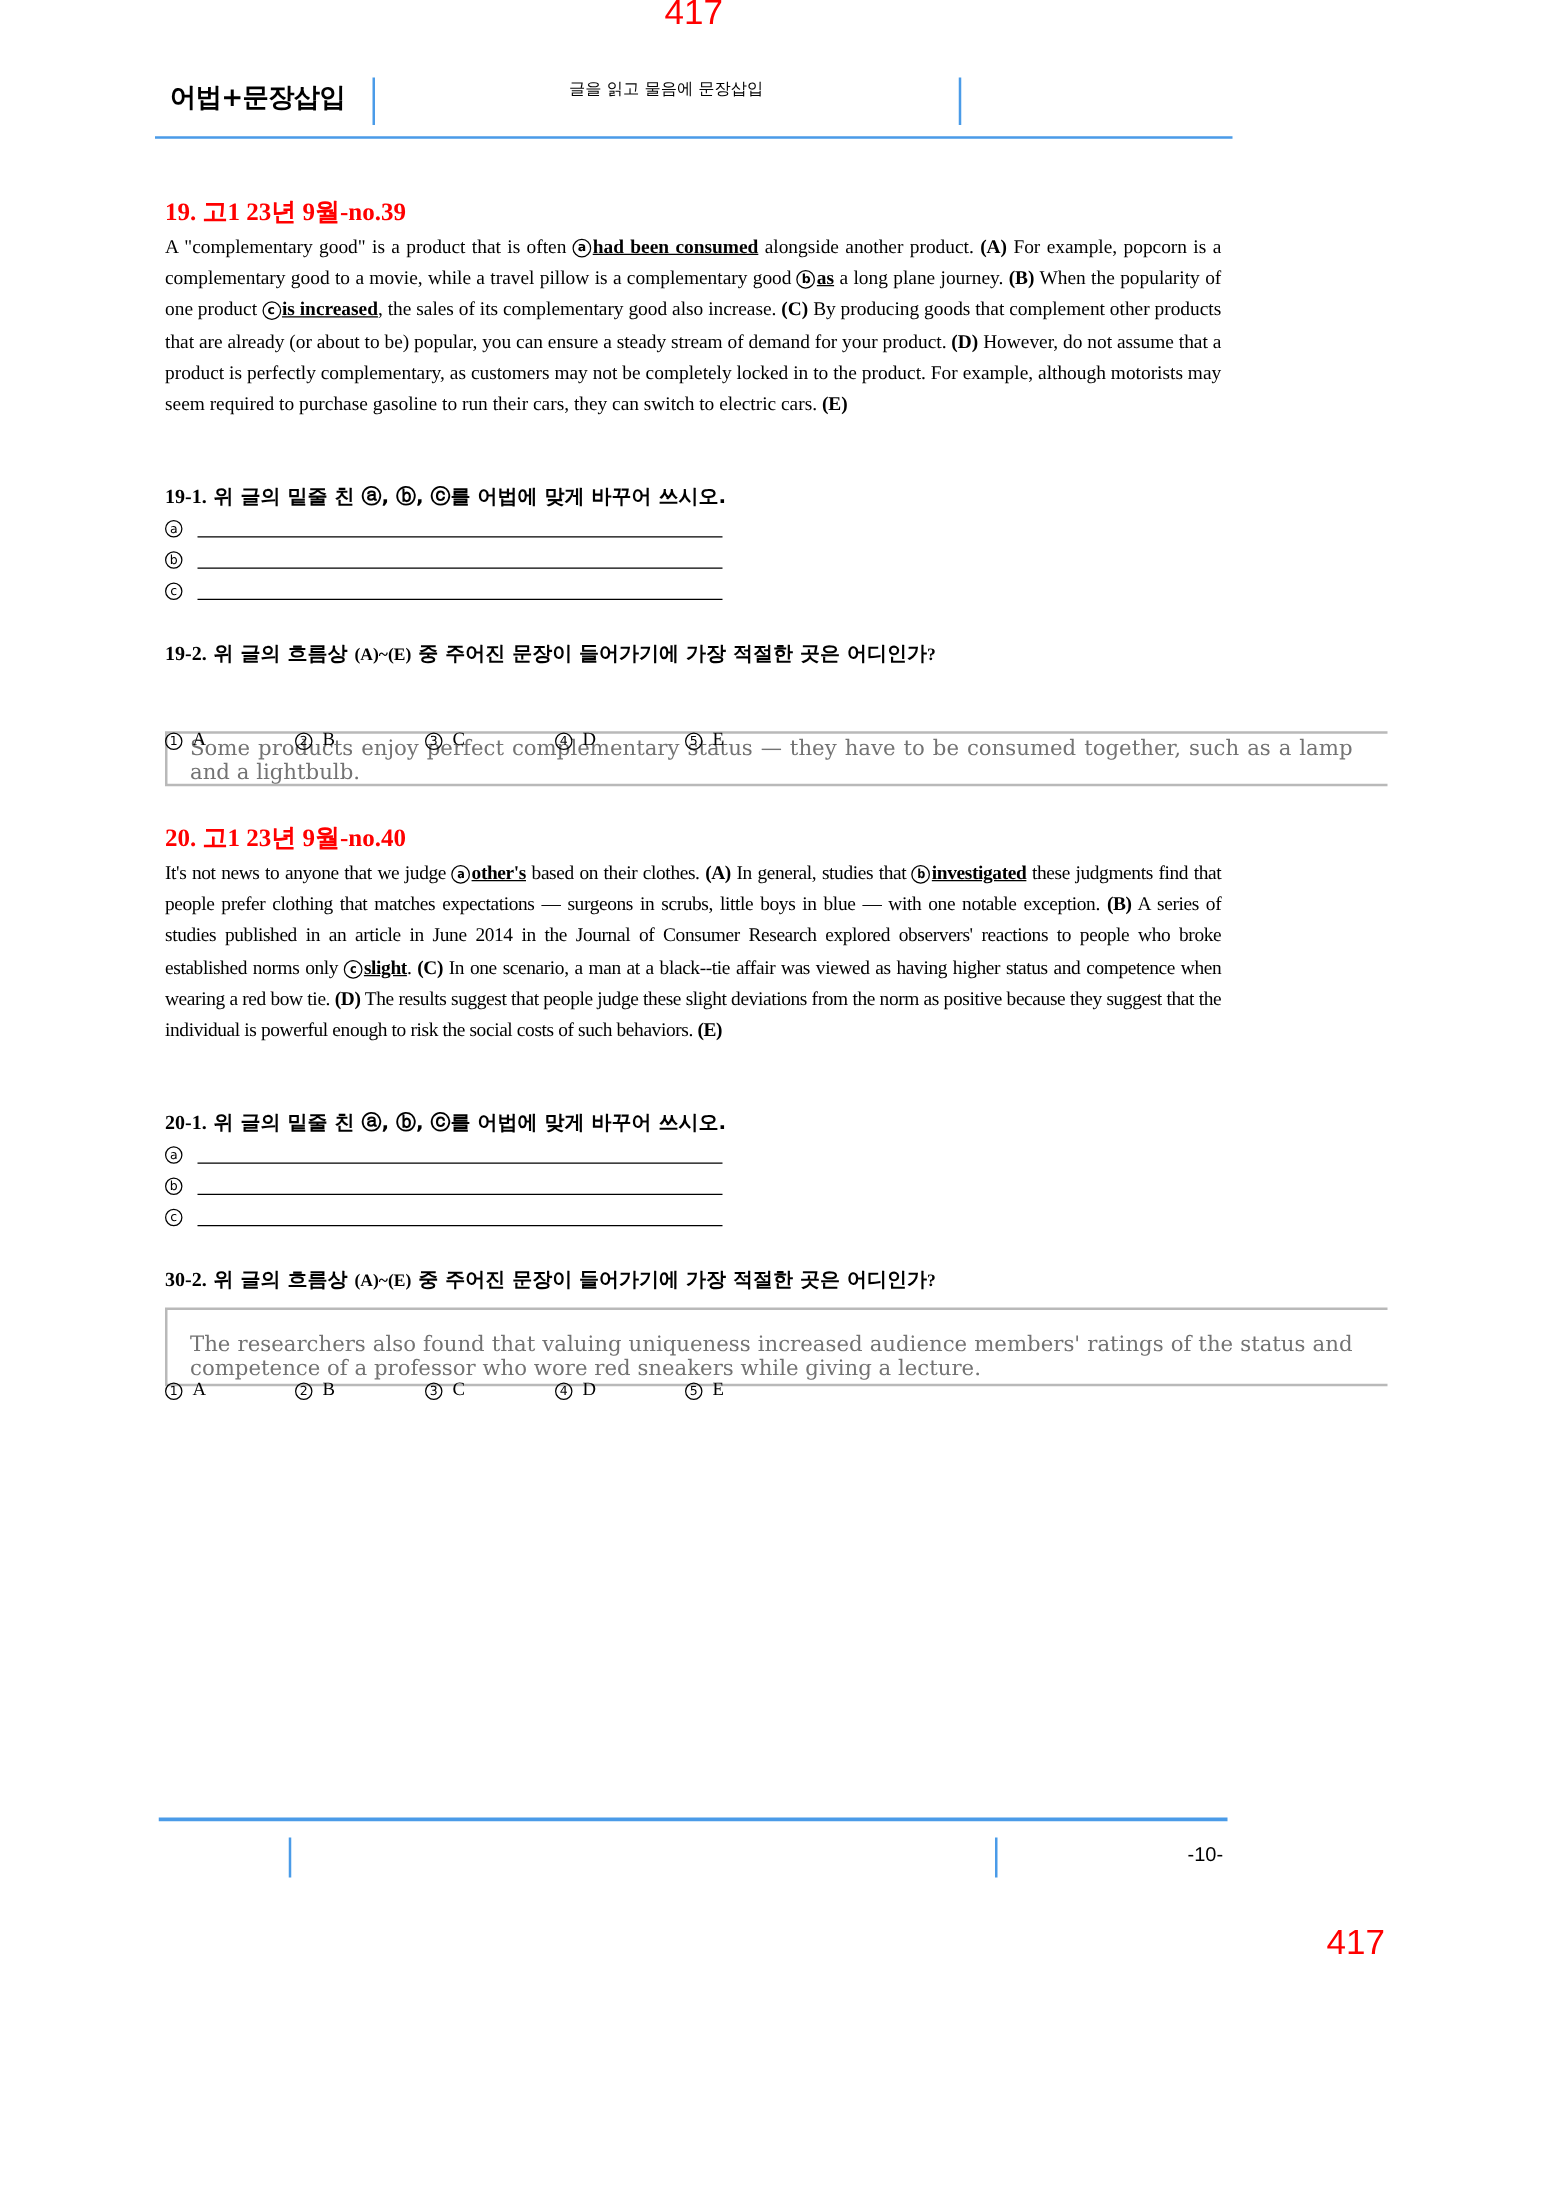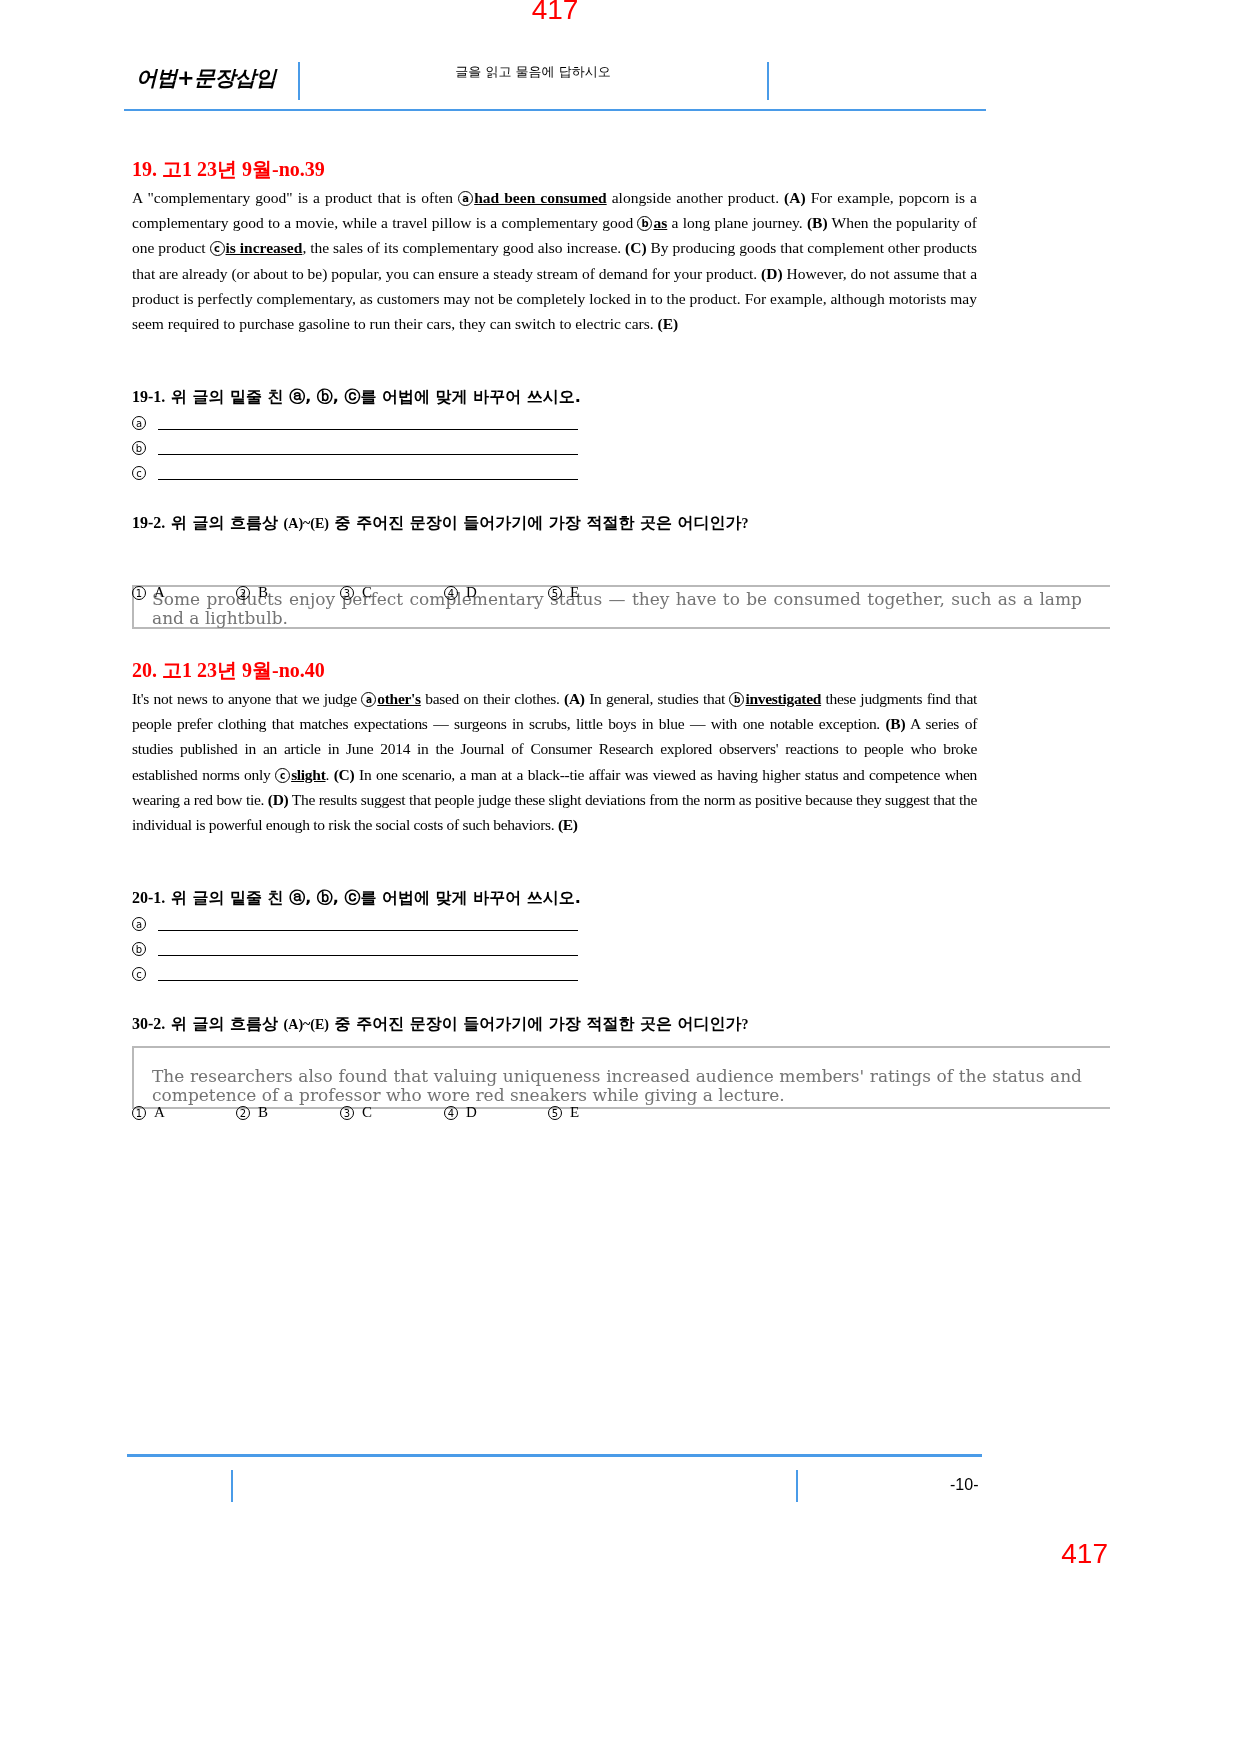--- a/index.html
+++ b/index.html
@@ -1,20 +1,20 @@
 <!DOCTYPE html>
 <html><head>
 <meta charset="utf-8">
 <style>
   html, body { margin:0; padding:0; background:#ffffff; }
   body { width:1110px; height:1568px; position:relative; overflow:hidden; font-family:"Liberation Serif", serif; color:#000; }
   .abs { position:absolute; }
   .page-num-top { left:0; width:1110px; top:-6px; text-align:center; color:#ff0000; font-family:"Liberation Sans", sans-serif; font-size:28px; }
   .page-num-bottom { right:2px; top:1538px; color:#ff0000; font-family:"Liberation Sans", sans-serif; font-size:28px; }
-  .hdr-title { left:136px; top:64px; font-family:"DejaVu Sans", sans-serif; font-weight:bold; font-size:21px; letter-spacing:-0.5px;font-style:italic; }
+  .hdr-title { left:136px; top:64px; font-family:"DejaVu Sans", sans-serif; font-weight:bold; font-size:21px; letter-spacing:-0.5px; }
   .vbar { width:2px; background:#4a9be8; }
   .hdr-sub { left:300px; width:466px; top:60px; text-align:center; font-family:"DejaVu Sans", sans-serif; font-size:13px; line-height:24px; }
   .hline { height:2px; background:#4a9be8; }
   .q-title { left:132px; font-weight:bold; color:#ff0000; font-size:20px; font-family:"Liberation Serif", serif; }
   .passage { left:132px; width:845px; font-size:15.5px; line-height:25.2px; text-align:justify; }
   .passage.condensed { font-stretch:condensed; }
   .mark { display:inline-block; width:15px; height:15px; border:1.5px solid #000; border-radius:50%; font-family:"DejaVu Sans", sans-serif; font-size:10px; font-weight:bold; line-height:14px; text-align:center; vertical-align:1px; box-sizing:border-box; margin-right:1px; }
   .ul { font-weight:bold; text-decoration:underline; }
   .b { font-weight:bold; }
   .subq { left:132px; font-size:16px; font-weight:bold; font-family:"DejaVu Sans", sans-serif; }
@@ -30,21 +30,21 @@
   .footer-num { left:950px; top:1476px; font-family:"Liberation Sans", sans-serif; font-size:16px; }
 </style>
 </head>
 <body>
 
 <div class="abs page-num-top">417</div>
 
 <div class="abs hdr-title">어법+문장삽입</div>
 <div class="abs vbar" style="left:298px; top:62px; height:38px;"></div>
 <div class="abs hdr-sub">
-  <div>글을 읽고 물음에 답하시오</div>
+  <div>글을 읽고 물음에 문장삽입</div>
 </div>
 <div class="abs vbar" style="left:767px; top:62px; height:38px;"></div>
 <div class="abs hline" style="left:124px; top:109px; width:862px;"></div>
 
 <div class="abs q-title" style="top:156px;">19. 고1 23년 9월-no.39</div>
 
 <div class="abs passage" style="top:185px;">
   <span>A "complementary good" is a product that is often </span><span class="mark">a</span><span class="ul">had been consumed</span><span> alongside another product. </span><span class="b">(A)</span><span> For example, popcorn is a complementary good to a movie, while a travel pillow is a complementary good </span><span class="mark">b</span><span class="ul">as</span><span> a long plane journey. </span><span class="b">(B)</span><span> When the popularity of one product </span><span class="mark">c</span><span class="ul">is increased</span><span>, the sales of its complementary good also increase. </span><span class="b">(C)</span><span> By producing goods that complement other products that are already (or about to be) popular, you can ensure a steady stream of demand for your product. </span><span class="b">(D)</span><span> However, do not assume that a product is perfectly complementary, as customers may not be completely locked in to the product. For example, although motorists may seem required to purchase gasoline to run their cars, they can switch to electric cars. </span><span class="b">(E)</span>
 </div>
 

